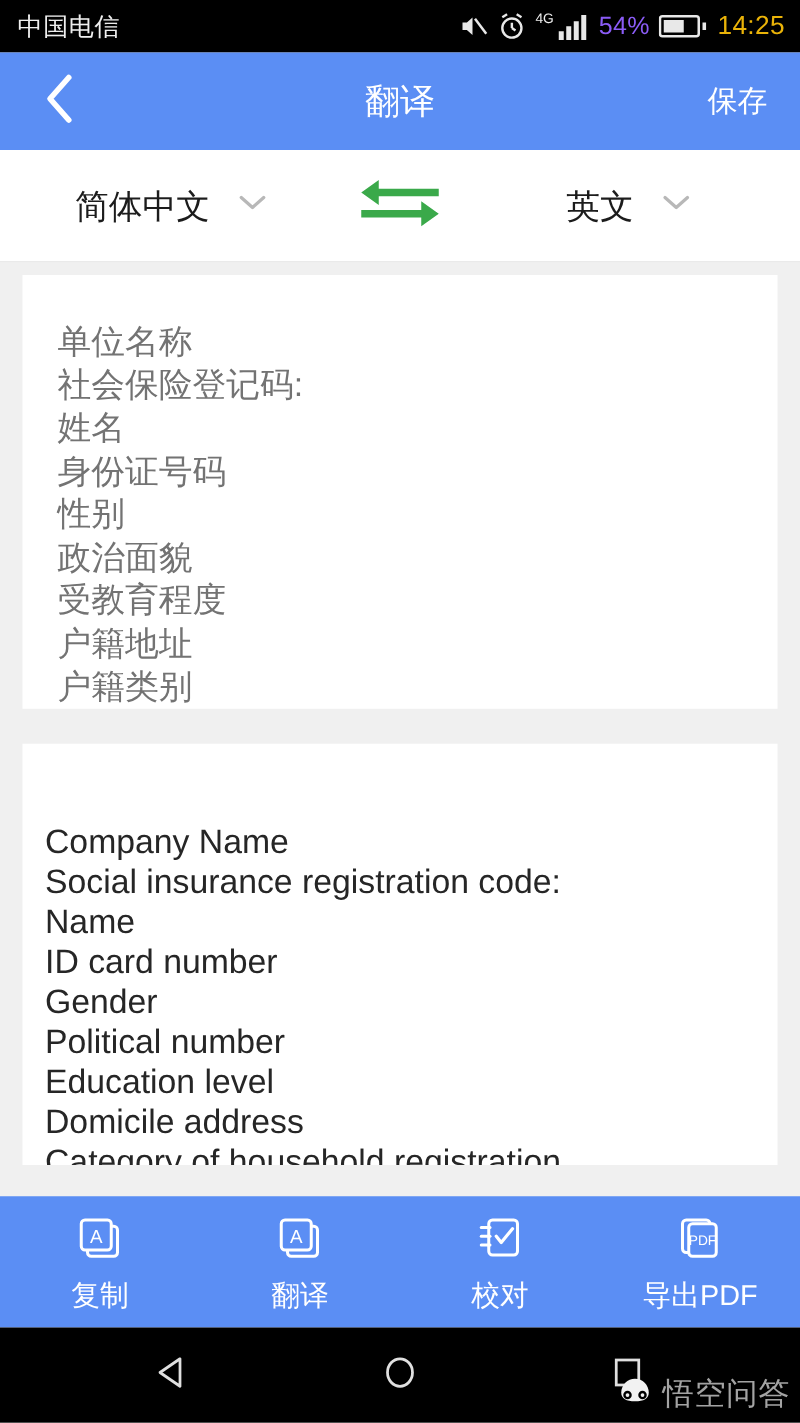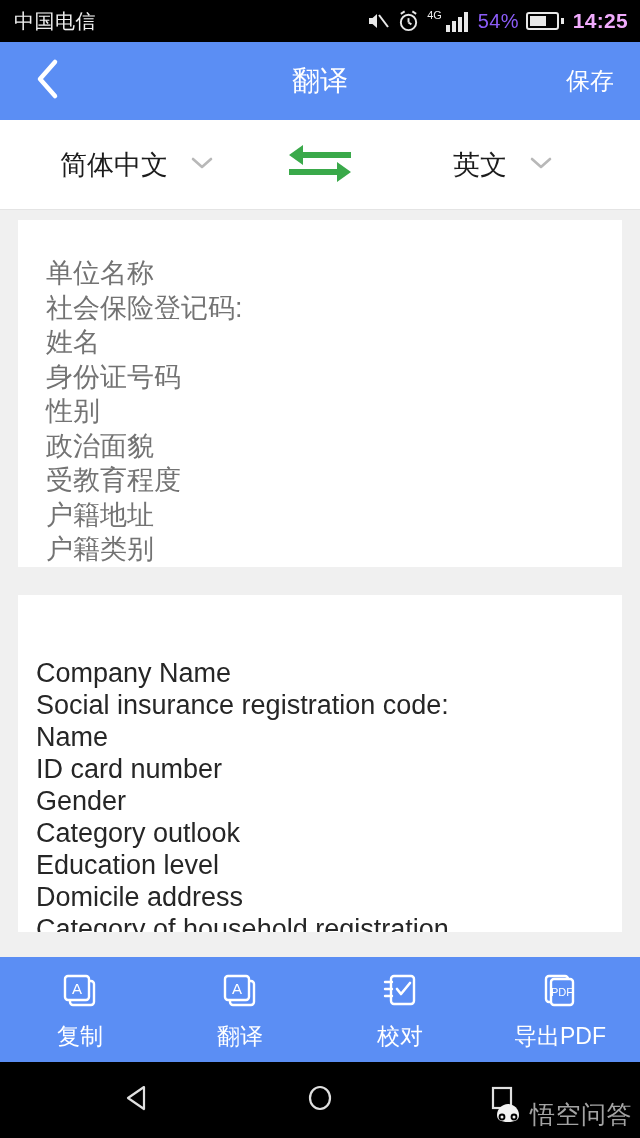--- a/index.html
+++ b/index.html
@@ -43,24 +43,23 @@
     gap: 7px;
   }
   .status-right svg { display: block; }
   .battery-pct {
     font-size: 20px;
     color: #8b5cf6;
     letter-spacing: 0.3px;
   }
   .clock {
     font-size: 21px;
-    color: #f0abfc;
+    color: #eab308;
     letter-spacing: 0.3px;
     margin-left: 2px;
-    font-weight: bold;
   }
   .net-type {
     font-size: 11px;
     color: #efefef;
     line-height: 1;
     position: relative;
     top: -6px;
     margin-right: -4px;
   }
 
@@ -323,21 +322,21 @@
     </div>
 
     <div class="card-gap"></div>
 
     <div class="card card-target">
       <div class="tgt-line">Company Name</div>
       <div class="tgt-line">Social insurance registration code:</div>
       <div class="tgt-line">Name</div>
       <div class="tgt-line">ID card number</div>
       <div class="tgt-line">Gender</div>
-      <div class="tgt-line">Category outlook</div>
+      <div class="tgt-line">Political number</div>
       <div class="tgt-line">Education level</div>
       <div class="tgt-line">Domicile address</div>
       <div class="tgt-line">Category of household registration</div>
     </div>
 
     <div class="content-bottom-pad"></div>
   </div>
 
   <div class="toolbar">
 

